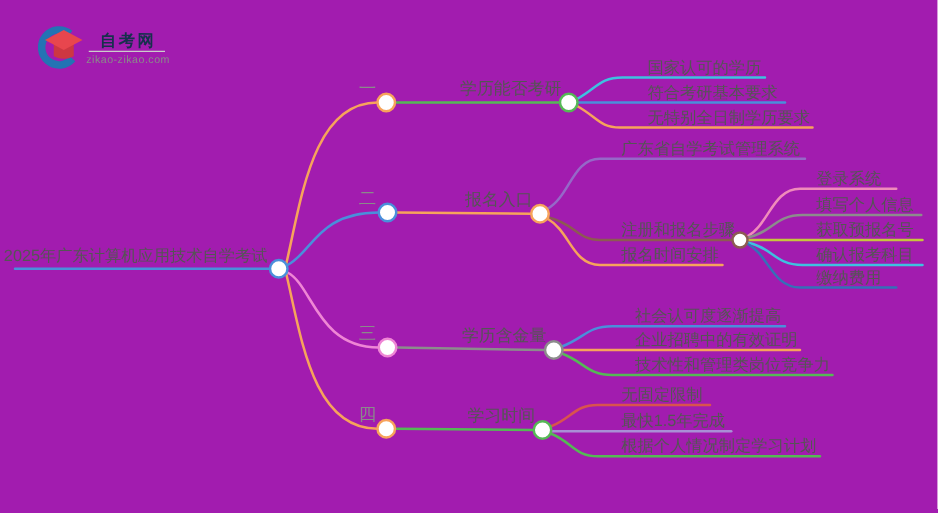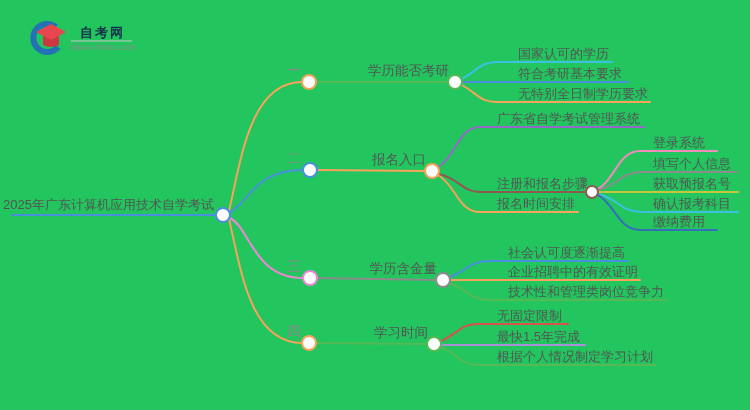--- a/index.html
+++ b/index.html
@@ -1,17 +1,17 @@
 <!DOCTYPE html>
 <html style="--line-orange: #f7a35b; --line-blue: #4a8fdb; --line-deepblue: #3570b8; --line-green: #55b955; --line-cyan: #3ec1e0; --line-magenta: #ef86d5; --line-purple: #9668c8; --line-lavender: #a98fd6; --line-brown: #8d5a52; --line-gray: #8c8c8c; --line-pink: #f08bbb; --line-olive: #c6c53e; --line-red: #d9534e; --logo-blue: #2373b4; --logo-red: #e8464e; --logo-red-dark: #cd3742; --text-main: #555555; --text-index: #8a8a8a; --brand-name-color: #16304d; --brand-domain-color: #8a8a8a;"><head>
 <meta charset="utf-8">
 <style>
   html,body{margin:0;padding:0;background:#ffffff;}
   .canvas{
-    width:750px;height:410px;position:relative;background:#22c55e;overflow:hidden;
+    width:750px;height:410px;position:relative;background:#a21caf;overflow:hidden;
     font-family:"Liberation Sans","DejaVu Sans",sans-serif;
   }
   svg{display:block;}
   svg text{font-family:"Liberation Sans","DejaVu Sans",sans-serif;}
   .edge{fill:none;stroke-width:2;stroke-linecap:round;}
   .node-circle{fill:#ffffff;stroke-width:2;}
   .t-leaf{font-size:13px;fill:var(--text-main);}
   .t-topic{font-size:13.5px;fill:var(--text-main);}
   .t-idx{font-size:14px;fill:var(--text-index);}
   .t-root{font-size:13px;fill:var(--text-main);}

